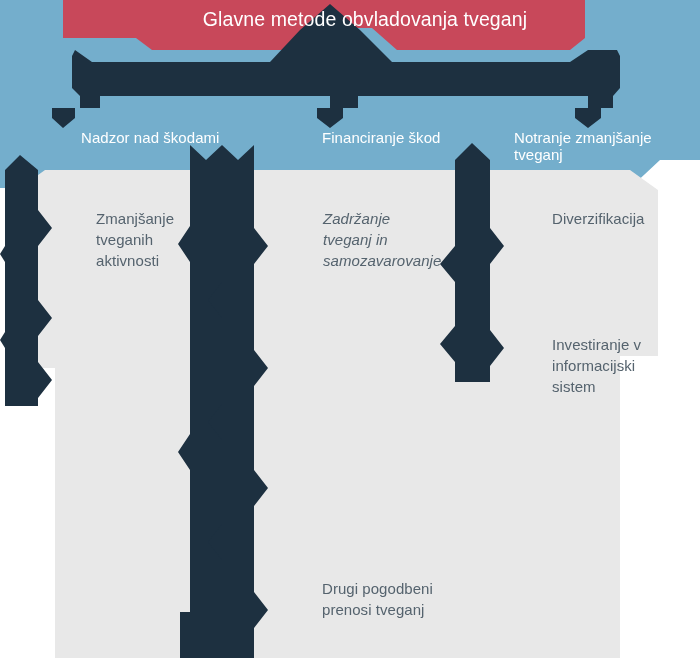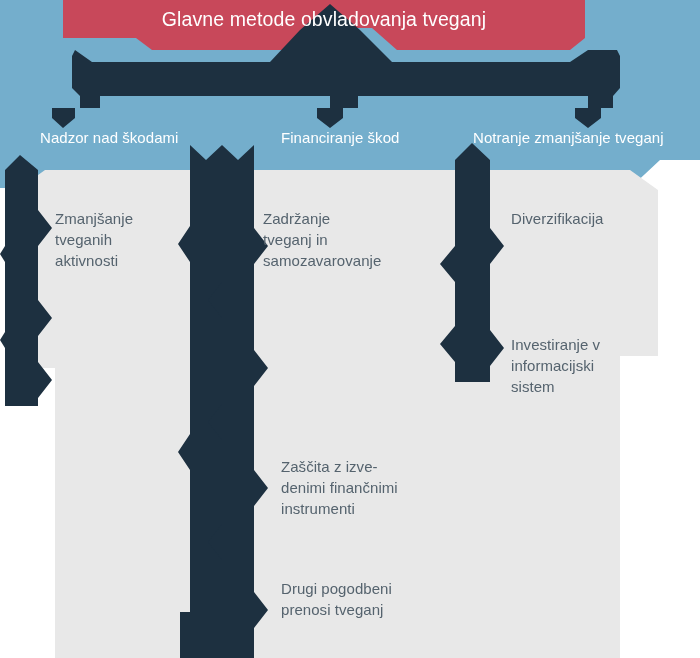--- a/index.html
+++ b/index.html
@@ -30,20 +30,21 @@
     top: 0;
     left: 0;
     width: 700px;
     height: 658px;
     pointer-events: none;
   }
   .lbl {
     position: absolute;
     pointer-events: auto;
     white-space: pre-line;
+    margin-left: 41px;
   }
   .title-text {
     font-size: 19.5px;
     color: #ffffff;
     letter-spacing: 0.1px;
   }
   .col-head {
     font-size: 15px;
     color: #ffffff;
     letter-spacing: 0.05px;
@@ -151,28 +152,25 @@
 
     <div class="lbl col-head" style="left:40px; top:129px;">Nadzor nad škodami</div>
 
     <div class="lbl item-text" style="left:55px; top:208px; width:150px;">Zmanjšanje
 tveganih
 aktivnosti</div>
 
     <div class="lbl col-head" style="left:473px; top:129px;">Notranje zmanjšanje tveganj</div>
 
 
-    <div class="lbl item-text" style="left:263px; top:208px; width:170px;">Zadržanje
+    <div class="lbl item-text" style="left:282px; top:208px; width:170px;font-style:italic;">Zadržanje
 tveganj in
 samozavarovanje</div>
 
 
-    <div class="lbl item-text" style="left:281px; top:456px; width:175px;">Zaščita z izve-
-denimi finančnimi
-instrumenti</div>
 
     <div class="lbl item-text" style="left:281px; top:578px; width:175px;">Drugi pogodbeni
 prenosi tveganj</div>
 
     <div class="lbl item-text" style="left:511px; top:334px; width:160px;">Investiranje v
 informacijski
 sistem</div>
 
     <div class="lbl item-text" style="left:511px; top:208px; width:160px;">Diverzifikacija</div>
 

